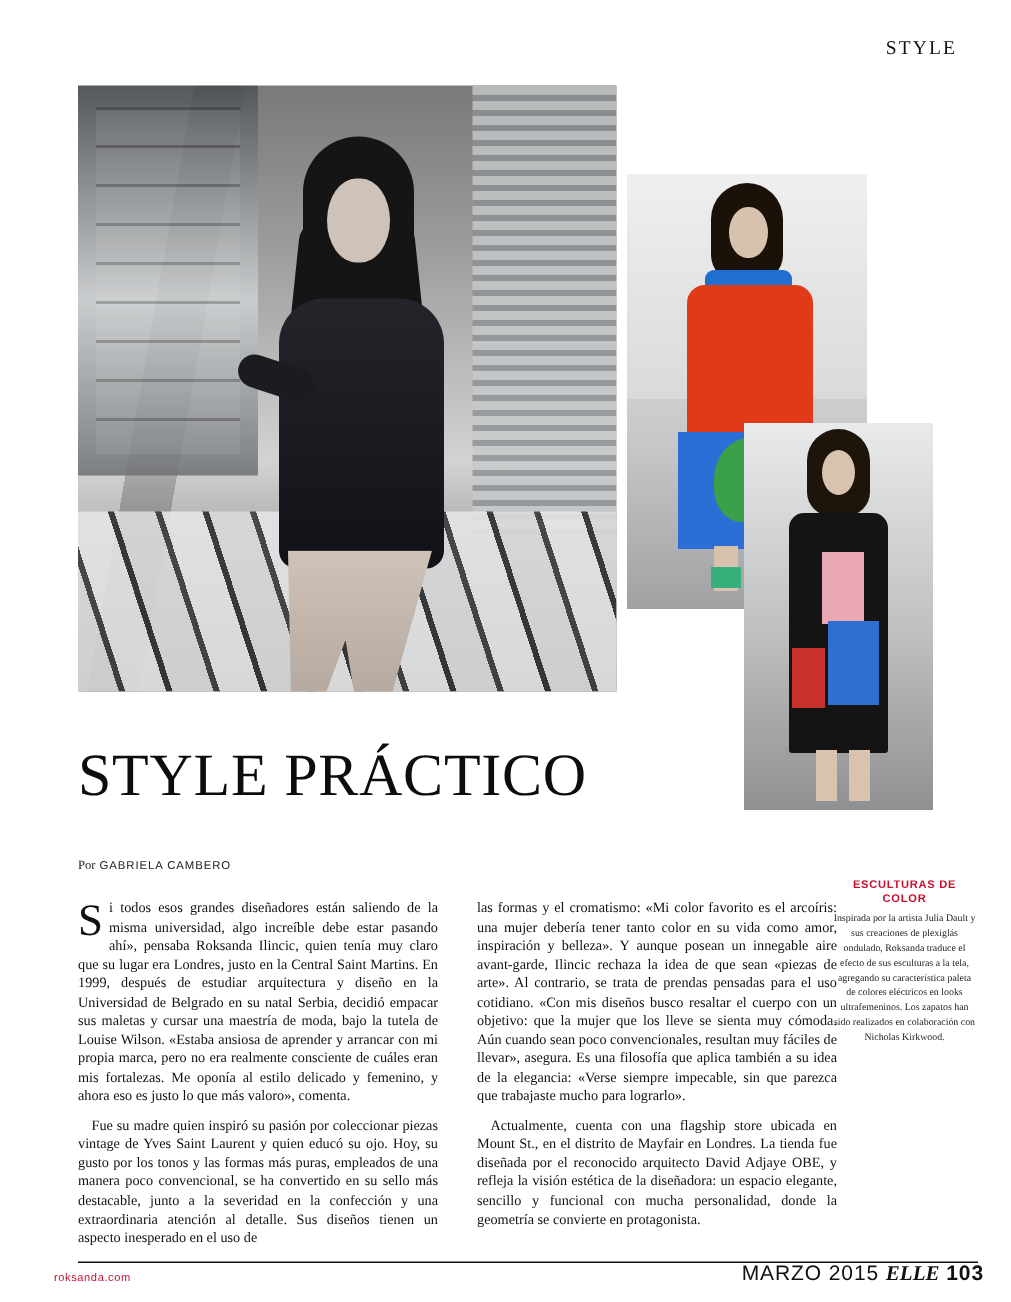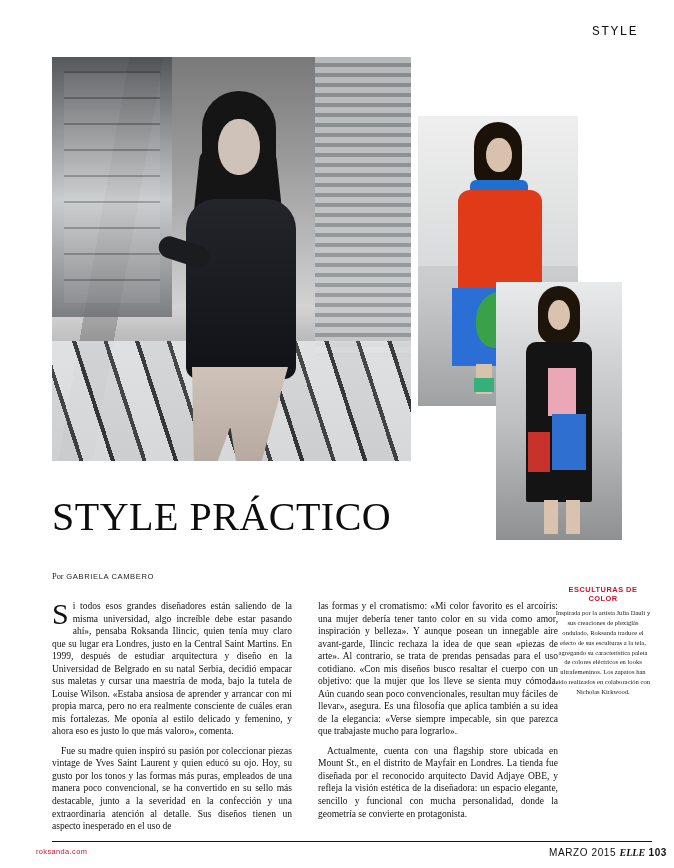--- a/index.html
+++ b/index.html
@@ -9,21 +9,21 @@
     font-family:"Liberation Serif",serif;
     color:#111;
     position:relative;
     overflow:hidden;
   }
   .page{position:relative;width:674px;height:868px;}
 
   
   .kicker{
     position:absolute;top:24px;right:36px;
-    font-family:Liberation Mono, monospace;
+    font-family:Liberation Serif, serif;
     font-size:13px;letter-spacing:1.4px;color:#111;
   }
 
   
   .main-photo{
     position:absolute;left:52px;top:57px;width:359px;height:404px;
     overflow:hidden;background:#b9bcbf;
   }
   .mp-bg{
     position:absolute;inset:0;
@@ -165,22 +165,22 @@
 
   
   .footer-rule{
     position:absolute;left:52px;right:22px;bottom:26px;height:1px;background:#111;
   }
   .footer-left{
     position:absolute;left:36px;bottom:12px;
     font-family:Liberation Sans, sans-serif;font-size:7.4px;color:#c8102e;letter-spacing:.4px;
   }
   .footer-right{
-    position:absolute;right:7px;bottom:10px;
-    font-family:"Liberation Sans",sans-serif;font-size:10px;letter-spacing:.6px;color:#111;
+    position:absolute;right:18px;bottom:10px;
+    font-family:"Liberation Sans",sans-serif;font-size:14px;letter-spacing:.6px;color:#111;
   }
   .footer-right .mag{font-family:"Liberation Serif",serif;font-style:italic;font-weight:bold;letter-spacing:0;}
   .footer-right .pg{font-weight:bold;}
 
   
   .credit{
     position:absolute;left:38px;bottom:60px;
     transform:rotate(-90deg);transform-origin:left bottom;
     font-family:"Liberation Sans",sans-serif;font-size:5.6px;letter-spacing:.6px;color:#555;
     white-space:nowrap;

